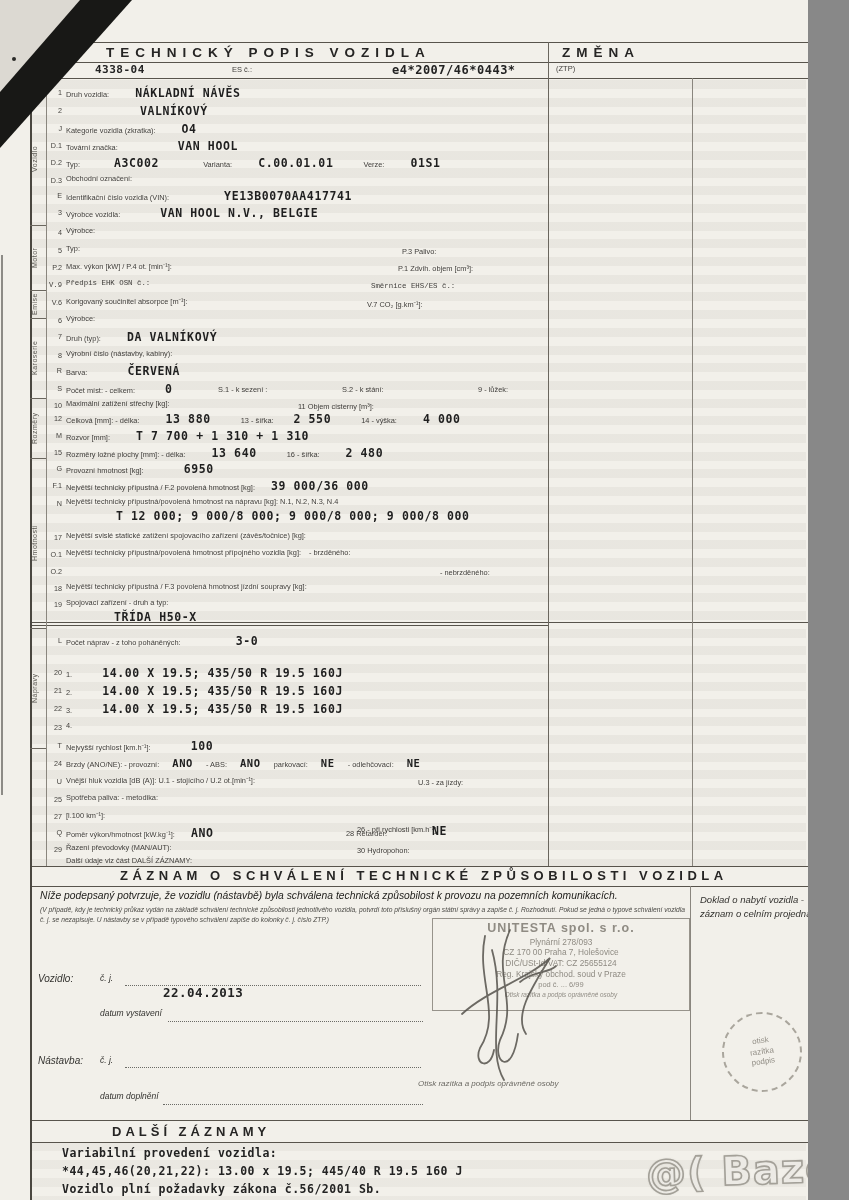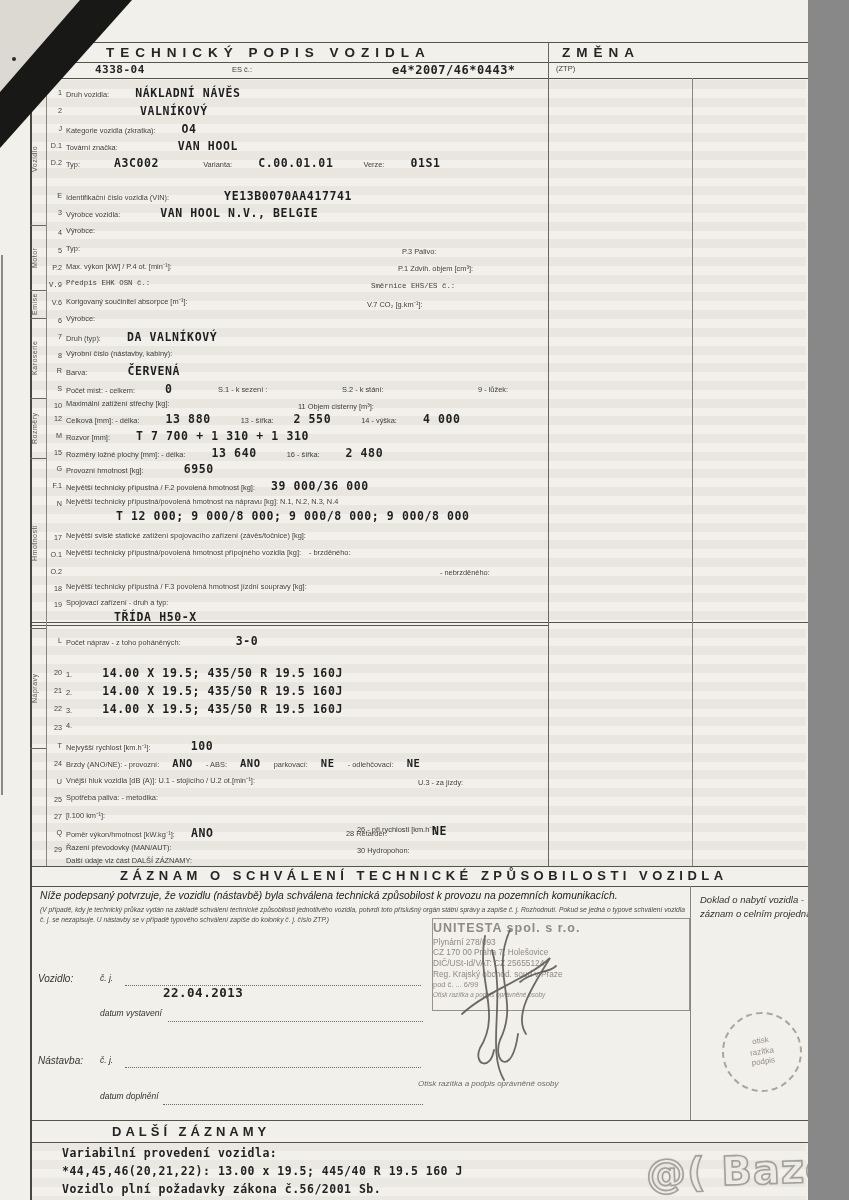--- a/index.html
+++ b/index.html
@@ -21,21 +21,21 @@
          letter-spacing:.6px;color:#1f1f1f;margin-left:26px;}
   .fr .ml{margin-left:30px;}
   .fr .a{position:absolute;top:3px;}
   .tight .v{font-size:10.5px;margin-left:13px;}
   .tight .ml{margin-left:13px;}
   .side{position:absolute;left:31px;width:14px;writing-mode:vertical-rl;transform:rotate(180deg);
         font-size:7px;color:#5a5852;text-align:center;letter-spacing:.5px;}
   .tick{position:absolute;left:30px;width:16px;height:1px;background:#6a665e;}
   .dots{display:inline-block;border-bottom:1.3px dotted #6b6b66;height:9px;vertical-align:baseline;}
   .stampbox{position:absolute;left:432px;top:918px;width:256px;height:90px;border:1.5px solid #97938b;
-        color:#8f8b83;text-align:left;font-size:8.3px;line-height:1.32;padding-top:1px;}
+        color:#8f8b83;text-align:center;font-size:8.3px;line-height:1.32;padding-top:1px;}
   .stampbox .s1{font-weight:bold;font-size:12.5px;letter-spacing:1px;}
   .stampbox .cap{font-style:italic;font-size:6.4px;margin-top:1px;}
   .round{position:absolute;left:722px;top:1012px;width:76px;height:76px;border:2px dashed #aaa69d;
         border-radius:50%;color:#918d85;font-size:8px;display:flex;flex-direction:column;align-items:center;
         justify-content:center;line-height:1.35;transform:rotate(-8deg);}
   .wm{position:absolute;left:646px;top:1146px;font-size:40px;font-weight:bold;color:#eceae5;
       -webkit-text-stroke:1.6px #a3a098;text-shadow:0 0 2px rgba(120,118,112,.5);
       transform:rotate(-2deg);letter-spacing:1px;font-family:"DejaVu Sans",sans-serif;white-space:nowrap;}
   .corner{position:absolute;left:0;top:0;width:132px;height:148px;background:#181816;
       clip-path:polygon(0 0,100% 0,0 100%);}
@@ -93,20 +93,21 @@
   <div class="tick" style="top:398px;"></div>
   <div class="tick" style="top:458px;"></div>
   <div class="tick" style="top:628px;"></div>
   <div class="tick" style="top:748px;"></div>
 
   <div class="fr" style="top:86px;"><span class="c">1</span><span class="l">Druh vozidla:</span><span class="v">NÁKLADNÍ NÁVĚS</span></div>
   <div class="fr" style="top:104px;"><span class="c">2</span><span class="v" style="margin-left:74px;">VALNÍKOVÝ</span></div>
   <div class="fr" style="top:122px;"><span class="c">J</span><span class="l">Kategorie vozidla (zkratka):</span><span class="v">O4</span></div>
   <div class="fr" style="top:139px;"><span class="c">D.1</span><span class="l">Tovární značka:</span><span class="v" style="margin-left:60px;">VAN HOOL</span></div>
   <div class="fr" style="top:156px;"><span class="c">D.2</span><span class="l">Typ:</span><span class="v" style="margin-left:34px;">A3C002</span><span class="l ml" style="margin-left:44px;">Varianta:</span><span class="v">C.00.01.01</span><span class="l ml">Verze:</span><span class="v">01S1</span></div>
+  <div class="fr" style="top:174px;"><span class="c">D.3</span><span class="l">Obchodní označení:</span></div>
   <div class="fr" style="top:189px;"><span class="c">E</span><span class="l">Identifikační číslo vozidla (VIN):</span><span class="v" style="margin-left:55px;">YE13B0070AA417741</span></div>
   <div class="fr" style="top:206px;"><span class="c">3</span><span class="l">Výrobce vozidla:</span><span class="v" style="margin-left:40px;">VAN HOOL N.V., BELGIE</span></div>
   <div class="fr" style="top:226px;"><span class="c">4</span><span class="l">Výrobce:</span></div>
   <div class="fr" style="top:244px;"><span class="c">5</span><span class="l">Typ:</span><span class="a" style="left:358px;">P.3  Palivo:</span></div>
   <div class="fr" style="top:261px;"><span class="c">P.2</span><span class="l">Max. výkon [kW] / P.4 ot. [min⁻¹]:</span><span class="a" style="left:354px;">P.1  Zdvih. objem [cm³]:</span></div>
   <div class="fr" style="top:279px;font-family:Liberation Mono, monospace;"><span class="c">V.9</span><span class="l">Předpis EHK OSN č.:</span><span class="a" style="left:327px;">Směrnice EHS/ES č.:</span></div>
   <div class="fr" style="top:296px;"><span class="c">V.6</span><span class="l">Korigovaný součinitel absorpce [m⁻¹]:</span><span class="a" style="left:323px;">V.7  CO₂ [g.km⁻¹]:</span></div>
   <div class="fr" style="top:314px;"><span class="c">6</span><span class="l">Výrobce:</span></div>
   <div class="fr" style="top:330px;"><span class="c">7</span><span class="l">Druh (typ):</span><span class="v">DA VALNÍKOVÝ</span></div>
   <div class="fr" style="top:349px;"><span class="c">8</span><span class="l">Výrobní číslo (nástavby, kabiny):</span></div>

